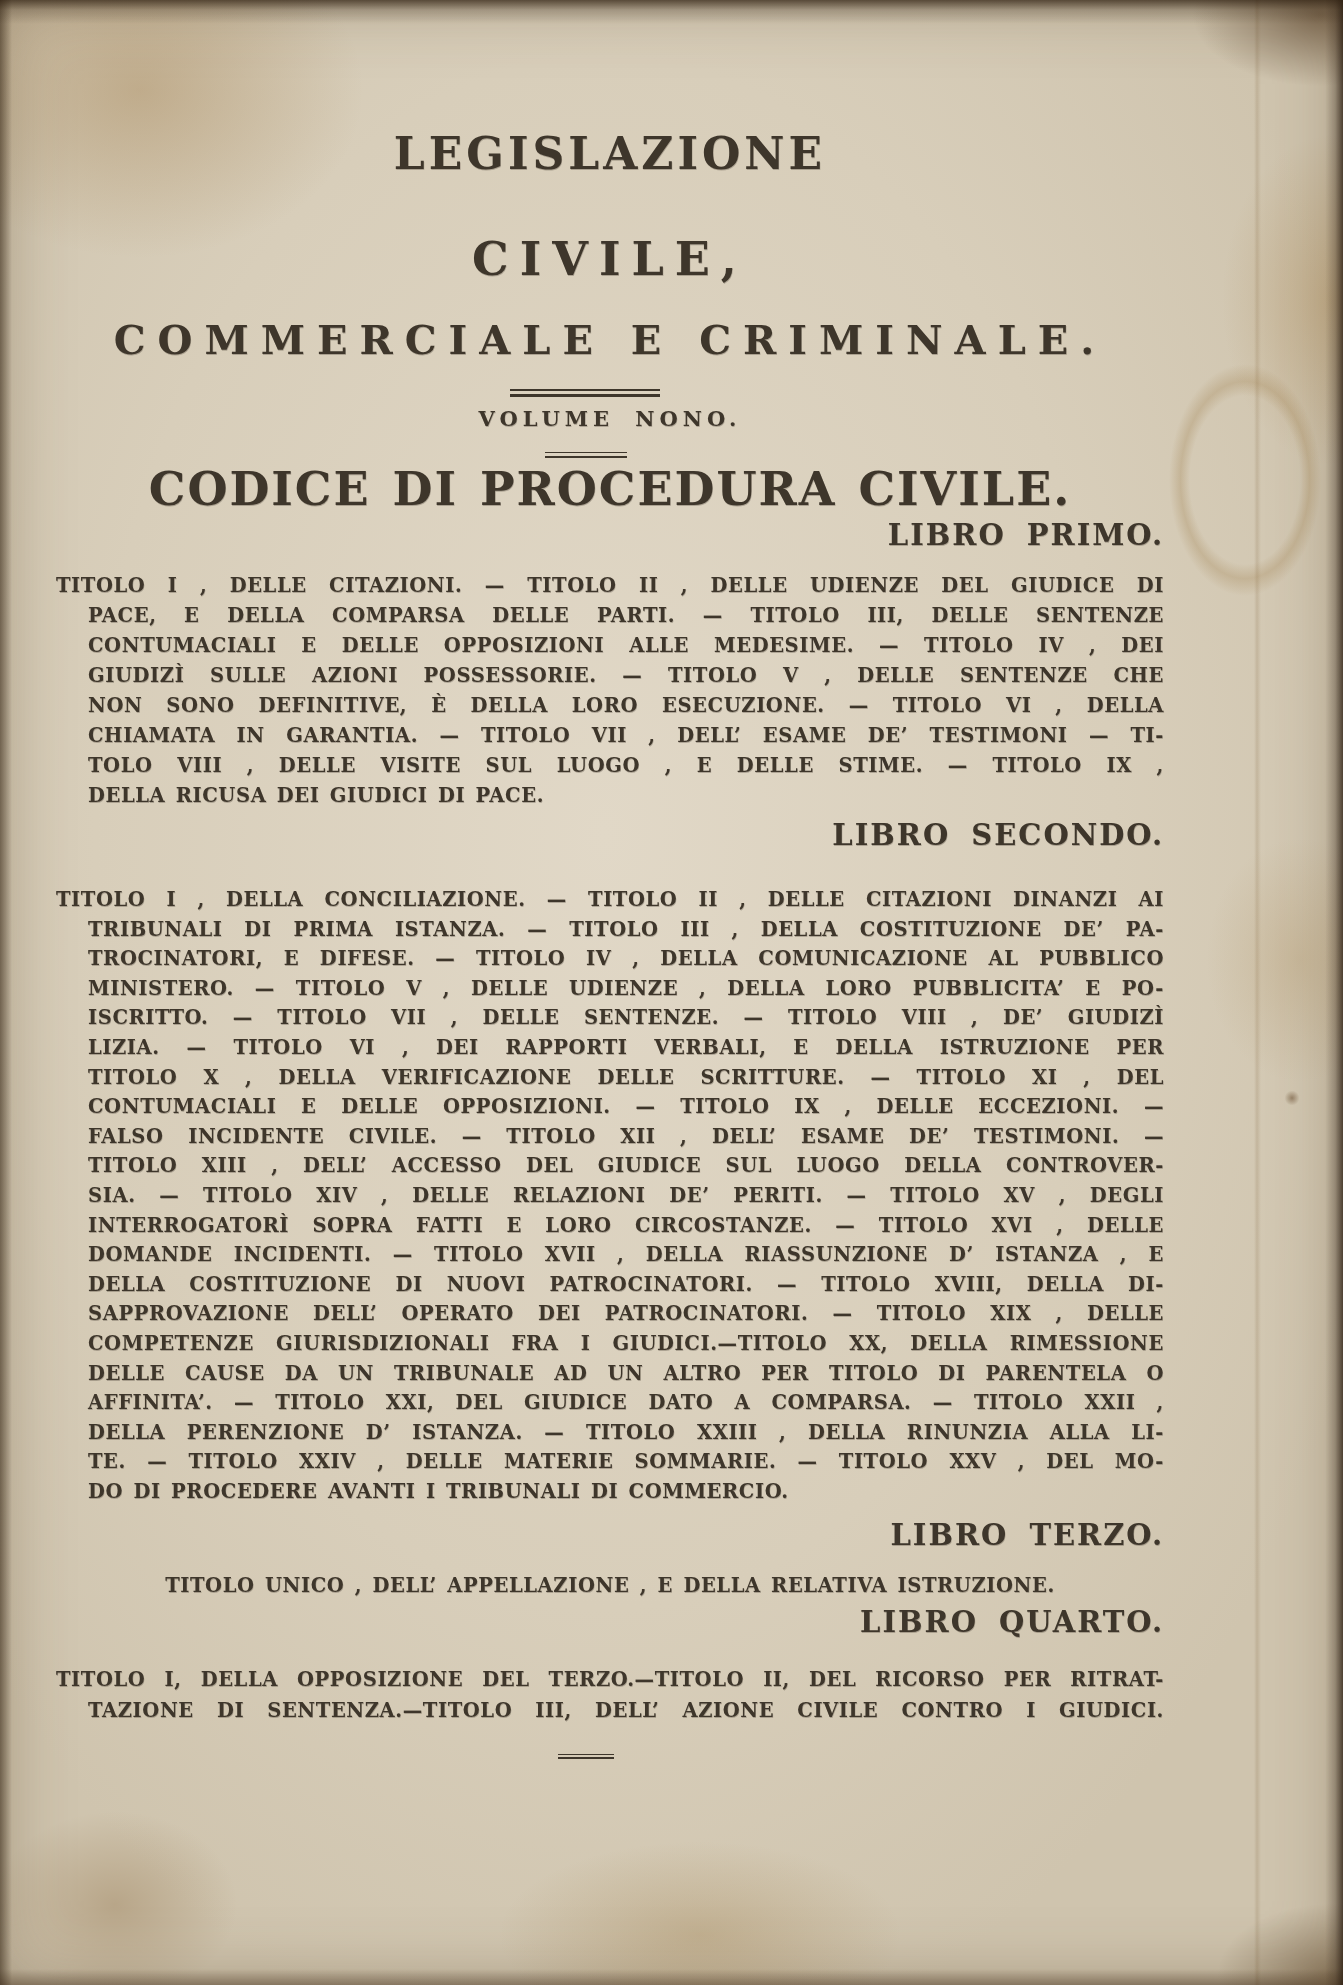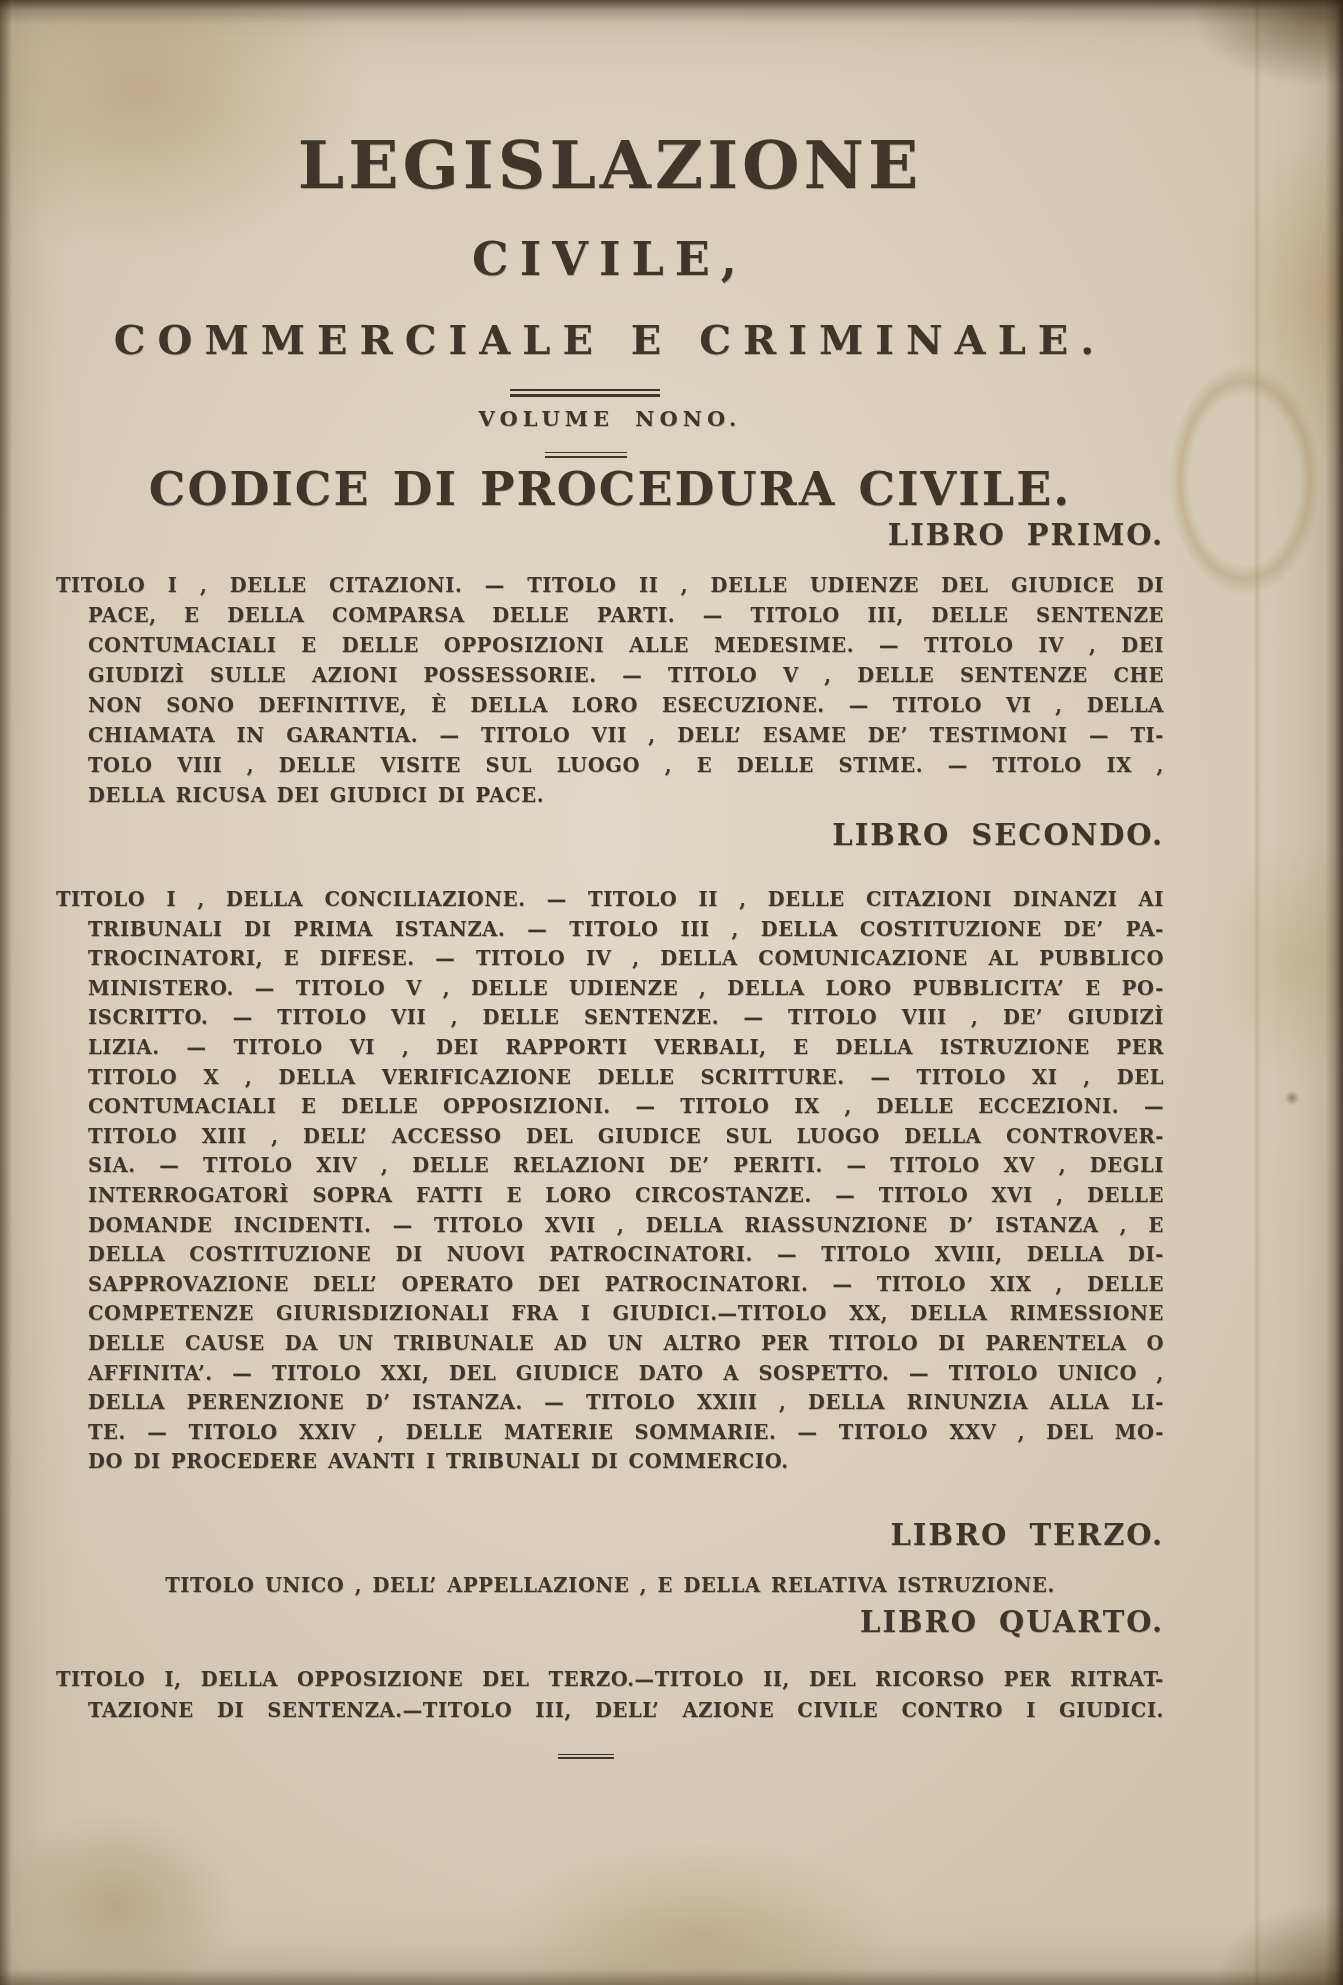--- a/index.html
+++ b/index.html
@@ -30,21 +30,21 @@
       radial-gradient(ellipse 130px 170px at 1300px 960px, rgba(160,125,70,0.22), rgba(160,125,70,0) 72%),
       radial-gradient(circle 10px at 1292px 1098px, rgba(90,60,30,0.50), rgba(90,60,30,0) 75%),
       radial-gradient(circle 7px  at 247px 642px,   rgba(80,55,30,0.45), rgba(80,55,30,0) 75%),
       radial-gradient(ellipse 280px 130px at 700px 1935px, rgba(150,115,60,0.28), rgba(150,115,60,0) 72%),
       radial-gradient(ellipse 170px 130px at 115px 1905px, rgba(130,95,50,0.30), rgba(130,95,50,0) 72%),
       radial-gradient(ellipse 150px 95px  at 1330px 1975px, rgba(80,55,25,0.45), rgba(80,55,25,0) 75%),
       linear-gradient(90deg, rgba(120,90,50,0) 1254px, rgba(120,90,50,0.18) 1257px, rgba(120,90,50,0) 1261px);
   }
   .col { position:absolute; left:56px; width:1108px; }
   .centered { text-align:center; }
-  .title-1 { top:132px; font-size:66px; font-weight:bold; letter-spacing:4px; line-height:1; }
+  .title-1 { top:132px; font-size:44px; font-weight:bold; letter-spacing:4px; line-height:1; }
   .title-2 { top:236px; font-size:46px; font-weight:bold; letter-spacing:11px; line-height:1; }
   .title-3 { top:320px; font-size:40px; font-weight:bold; letter-spacing:12px; line-height:1; }
   .rule { border-top:2px solid var(--ink); border-bottom:3px solid var(--ink); height:3px; }
   .rule-1 { top:389px; left:510px; width:150px; }
   .rule-2 { top:452px; left:545px; width:82px; border-top-width:1px; border-bottom-width:2px; height:3px; }
   .volume { top:406px; font-size:21px; font-weight:bold; letter-spacing:5px; word-spacing:9px; line-height:1.2; }
   .code-title { top:462px; font-size:46px; font-weight:bold; letter-spacing:2px; word-spacing:4px; line-height:1.2; }
   .section { }
   .sec-1 { top:515px; }
   .sec-2 { top:815px; }
@@ -103,29 +103,30 @@
     <div class="libro-heading">LIBRO SECONDO.</div>
     <div class="toc justified-short-last">
         <div class="toc-line">TITOLO I , DELLA CONCILIAZIONE. — TITOLO II , DELLE CITAZIONI DINANZI AI</div>
         <div class="toc-line">TRIBUNALI DI PRIMA ISTANZA. — TITOLO III , DELLA COSTITUZIONE DE’ PA-</div>
         <div class="toc-line">TROCINATORI, E DIFESE. — TITOLO IV , DELLA COMUNICAZIONE AL PUBBLICO</div>
         <div class="toc-line">MINISTERO. — TITOLO V , DELLE UDIENZE , DELLA LORO PUBBLICITA’ E PO-</div>
         <div class="toc-line">ISCRITTO. — TITOLO VII , DELLE SENTENZE. — TITOLO VIII , DE’ GIUDIZÌ</div>
         <div class="toc-line">LIZIA. — TITOLO VI , DEI RAPPORTI VERBALI, E DELLA ISTRUZIONE PER</div>
         <div class="toc-line">TITOLO X , DELLA VERIFICAZIONE DELLE SCRITTURE. — TITOLO XI , DEL</div>
         <div class="toc-line">CONTUMACIALI E DELLE OPPOSIZIONI. — TITOLO IX , DELLE ECCEZIONI. —</div>
+        <div class="toc-line">FALSO INCIDENTE CIVILE. — TITOLO XII , DELL’ ESAME DE’ TESTIMONI. —</div>
         <div class="toc-line">TITOLO XIII , DELL’ ACCESSO DEL GIUDICE SUL LUOGO DELLA CONTROVER-</div>
         <div class="toc-line">SIA. — TITOLO XIV , DELLE RELAZIONI DE’ PERITI. — TITOLO XV , DEGLI</div>
         <div class="toc-line">INTERROGATORÌ SOPRA FATTI E LORO CIRCOSTANZE. — TITOLO XVI , DELLE</div>
         <div class="toc-line">DOMANDE INCIDENTI. — TITOLO XVII , DELLA RIASSUNZIONE D’ ISTANZA , E</div>
         <div class="toc-line">DELLA COSTITUZIONE DI NUOVI PATROCINATORI. — TITOLO XVIII, DELLA DI-</div>
         <div class="toc-line">SAPPROVAZIONE DELL’ OPERATO DEI PATROCINATORI. — TITOLO XIX , DELLE</div>
         <div class="toc-line">COMPETENZE GIURISDIZIONALI FRA I GIUDICI.—TITOLO XX, DELLA RIMESSIONE</div>
         <div class="toc-line">DELLE CAUSE DA UN TRIBUNALE AD UN ALTRO PER TITOLO DI PARENTELA O</div>
-        <div class="toc-line">AFFINITA’. — TITOLO XXI, DEL GIUDICE DATO A SOSPETTO. — TITOLO UNICO ,</div>
+        <div class="toc-line">AFFINITA’. — TITOLO XXI, DEL GIUDICE DATO A COMPARSA. — TITOLO XXII ,</div>
         <div class="toc-line">DELLA PERENZIONE D’ ISTANZA. — TITOLO XXIII , DELLA RINUNZIA ALLA LI-</div>
         <div class="toc-line">TE. — TITOLO XXIV , DELLE MATERIE SOMMARIE. — TITOLO XXV , DEL MO-</div>
         <div class="toc-line">DO DI PROCEDERE AVANTI I TRIBUNALI DI COMMERCIO.</div>
       </div>
   </div>
 
   <div class="col section sec-3">
     <div class="libro-heading">LIBRO TERZO.</div>
     <div class="toc centered-lines">
         <div class="toc-line">TITOLO UNICO , DELL’ APPELLAZIONE , E DELLA RELATIVA ISTRUZIONE.</div>

